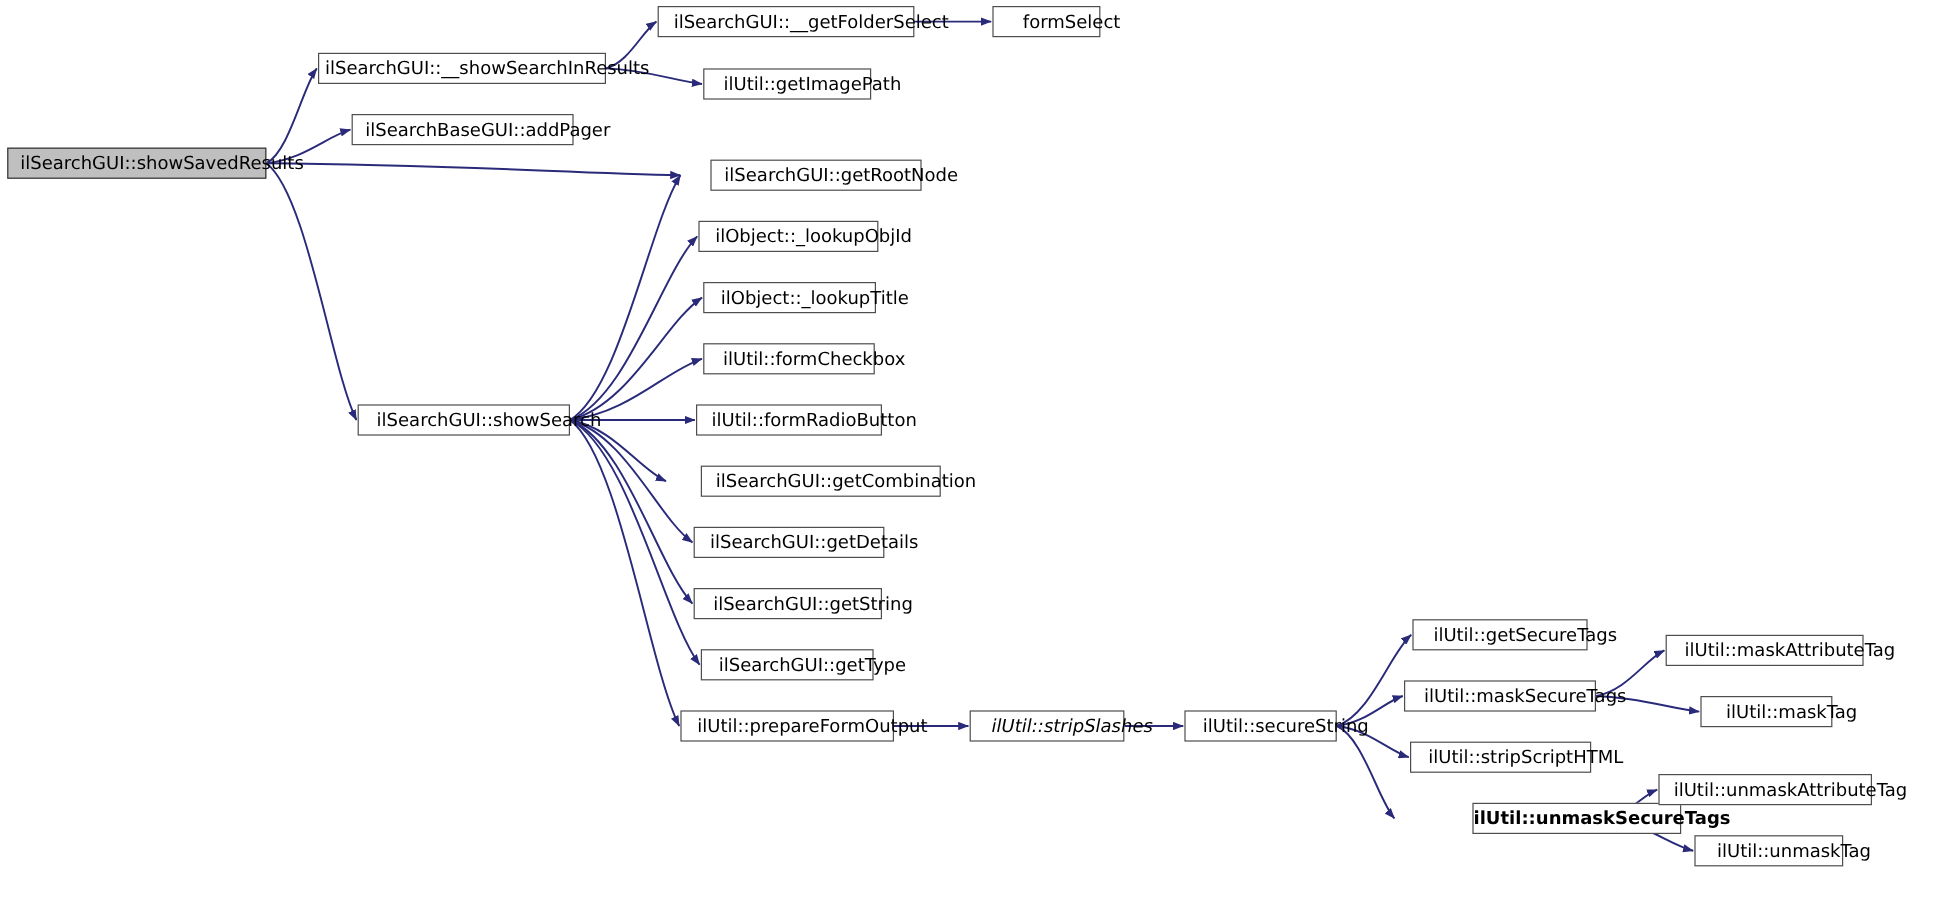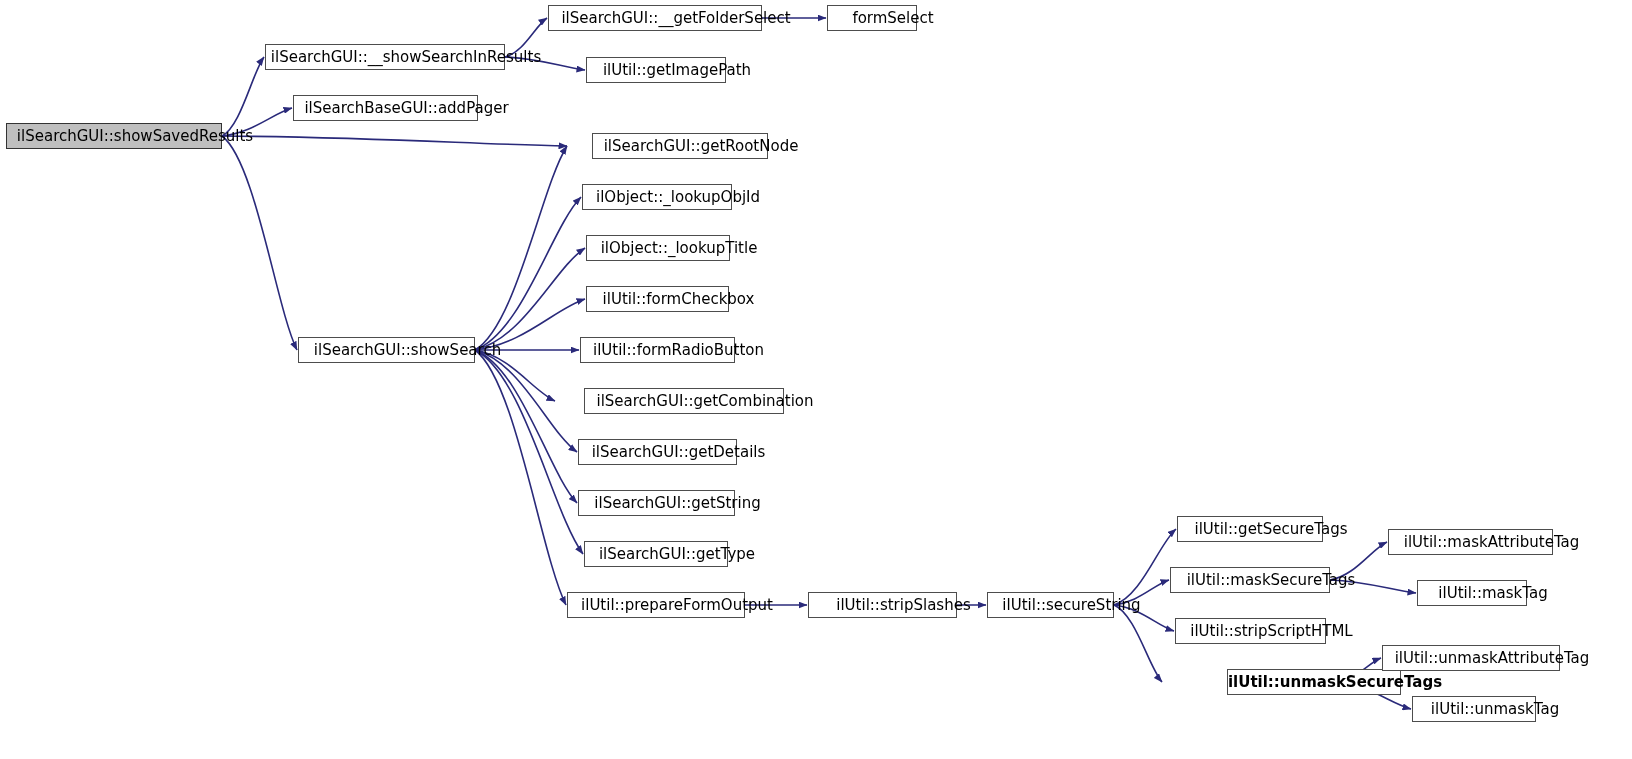--- a/index.html
+++ b/index.html
@@ -130,21 +130,21 @@
       </div>
       <div class="node" style="left: 578px; top: 490px; width: 157px; height: 26px;">
         <span class="node-label">ilSearchGUI::getString</span>
       </div>
       <div class="node" style="left: 584px; top: 541px; width: 144px; height: 26px;">
         <span class="node-label">ilSearchGUI::getType</span>
       </div>
       <div class="node" style="left: 567px; top: 592px; width: 178px; height: 26px;">
         <span class="node-label">ilUtil::prepareFormOutput</span>
       </div>
-      <div class="node" style="left: 808px; top: 592px; width: 149px; height: 26px;">
+      <div class="node" style="left: 808px; top: 592px; width: 129px; height: 26px; font-style: italic;">
         <span class="node-label">ilUtil::stripSlashes</span>
       </div>
       <div class="node" style="left: 987px; top: 592px; width: 127px; height: 26px;">
         <span class="node-label">ilUtil::secureString</span>
       </div>
       <div class="node" style="left: 1177px; top: 516px; width: 146px; height: 26px;">
         <span class="node-label">ilUtil::getSecureTags</span>
       </div>
       <div class="node" style="left: 1170px; top: 567px; width: 160px; height: 26px;">
         <span class="node-label">ilUtil::maskSecureTags</span>

